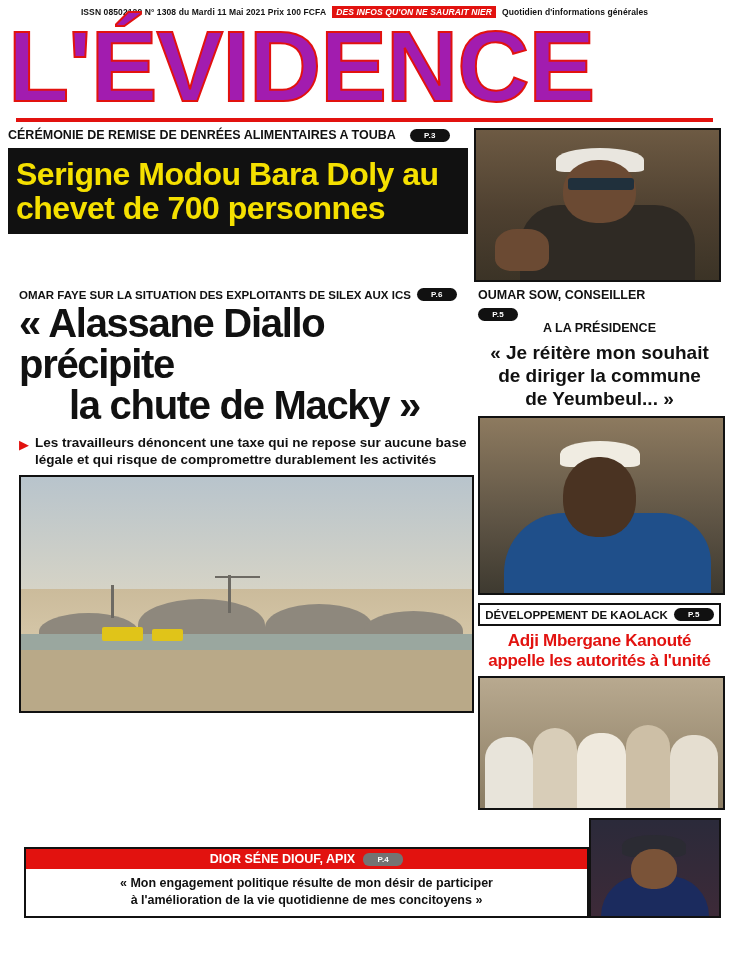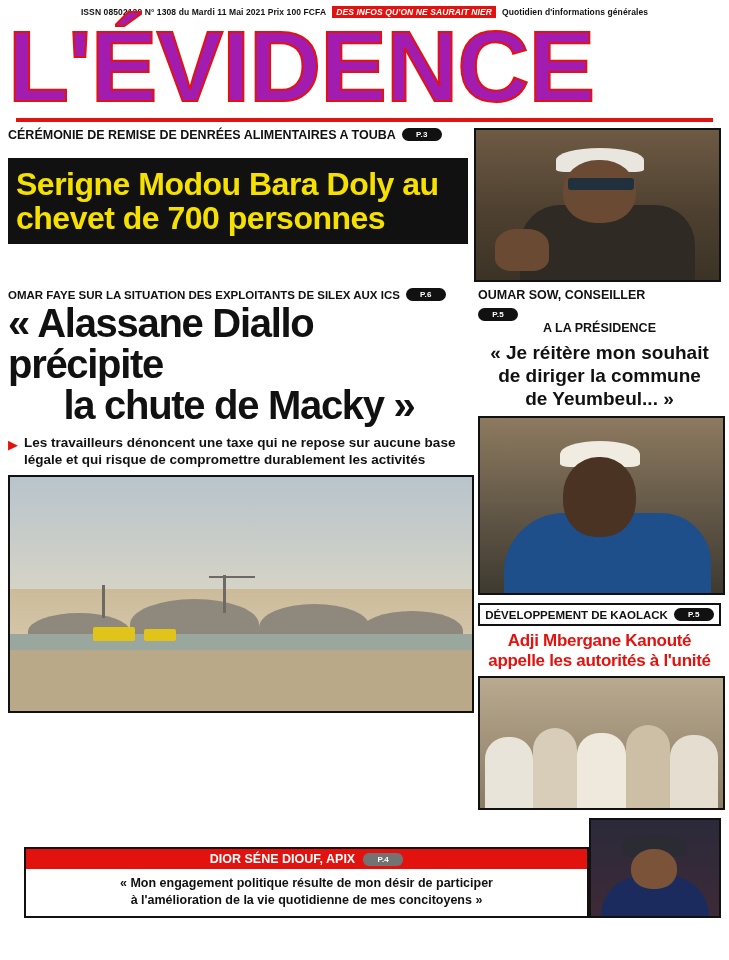--- a/index.html
+++ b/index.html
@@ -57,24 +57,24 @@
   }
   
   .top-block{
     display:flex;
     gap:6px;
     padding:6px 8px 0 8px;
     align-items:flex-start;
   }
   .top-left{flex:1 1 auto;min-width:0;}
   .kicker{
-    display:flex;align-items:flex-start;gap:6px;
+    display:flex;align-items:center;gap:14px;
     font-size:12.5px;font-weight:bold;color:#111;
     white-space:nowrap;
-    padding-bottom:16px;
+    padding-bottom:6px;
   }
   .pbadge{
     display:inline-flex;align-items:center;justify-content:center;
     background:#111;color:#fff;border-radius:50%;
     font-size:8px;font-weight:bold;
     width:40px;height:13px;border-radius:7px;
     letter-spacing:.2px;
   }
   .black-head{
     background:#111;
@@ -88,21 +88,21 @@
   .top-photo{
     width:243px;height:150px;
     border:2px solid #111;
     overflow:hidden;
     position:relative;
     flex:0 0 auto;
     background:#6f5a3a;
   }
   
   .second{
-    display:flex;gap:8px;padding:6px 8px 0 8px;align-items:flex-start;
+    display:flex;gap:8px;padding:6px 8px 0 19px;align-items:flex-start;
   }
   .sec-left{flex:1 1 auto;min-width:0;}
   .sec-right{width:243px;flex:0 0 auto;}
   .sub-kicker{
     display:flex;align-items:center;gap:6px;
     font-size:11.5px;font-weight:bold;color:#111;white-space:nowrap;
   }
   .big-quote{
     font-size:40px;font-weight:bold;color:#111;line-height:1.02;
     letter-spacing:-1.3px;

